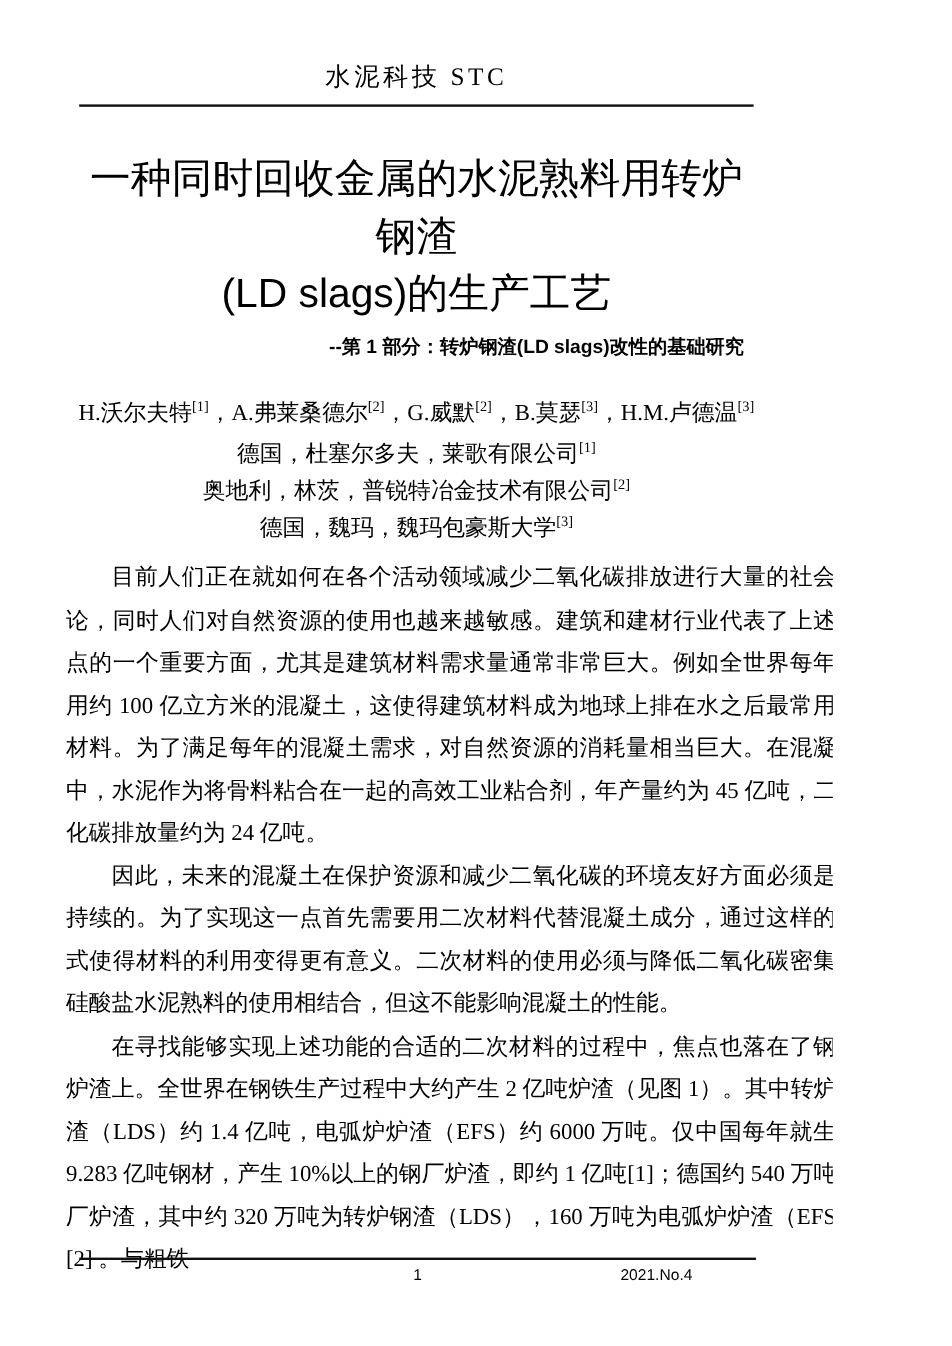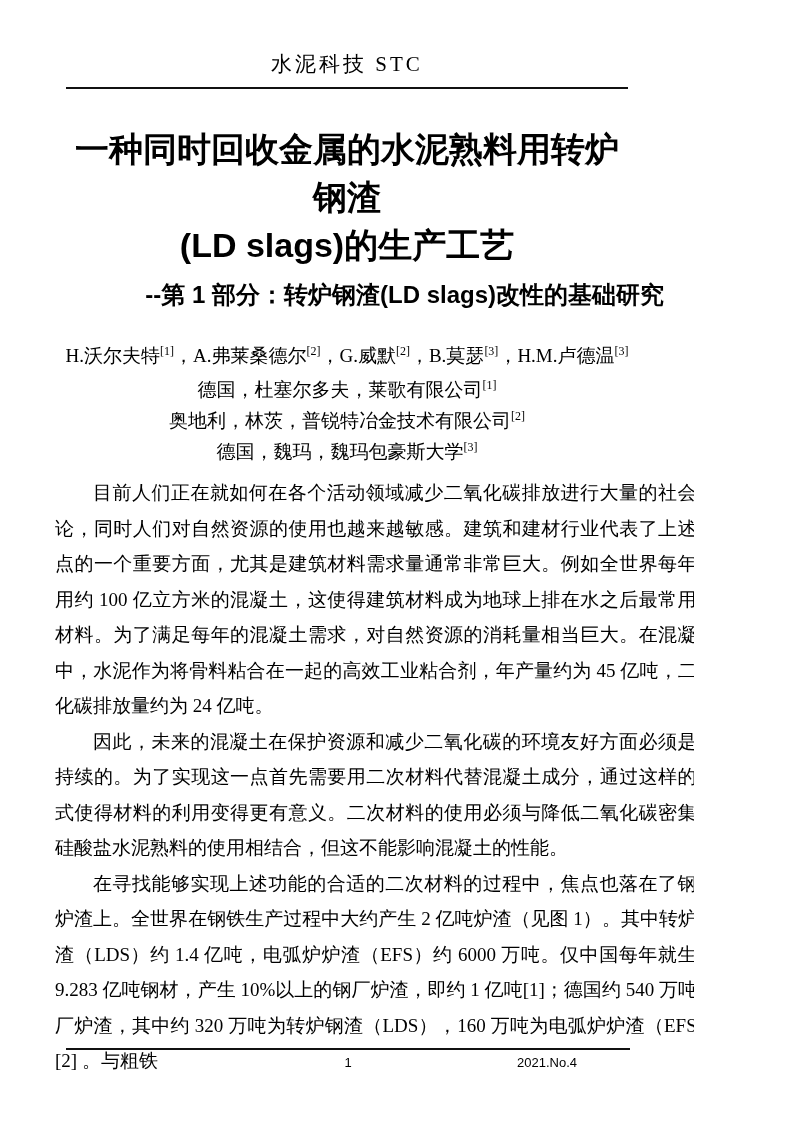--- a/index.html
+++ b/index.html
@@ -24,31 +24,31 @@
     border-bottom: 2px solid #111111;
     text-align: center;
     font-size: 21px;
     letter-spacing: 3px;
   }
   
   .title {
     margin: 36px 66px 0;
     text-align: center;
     font-family: "Liberation Sans", "DejaVu Sans", sans-serif;
-    font-weight: bold;
+    font-weight: normal;
     font-size: 34px;
     line-height: 48px;
   }
   .title-line { display: block; }
   .subtitle {
-    margin: 10px 30px 0;
+    margin: 10px 74px 0;
     text-align: right;
     font-family: "Liberation Sans", "DejaVu Sans", sans-serif;
     font-weight: bold;
-    font-size: 24px;
+    font-size: 16px;
   }
   
   .authors {
     margin-top: 32px;
     text-align: center;
     font-size: 19px;
     line-height: 26px;
   }
   .authors sup, .affiliation sup {
     font-size: 12px;

